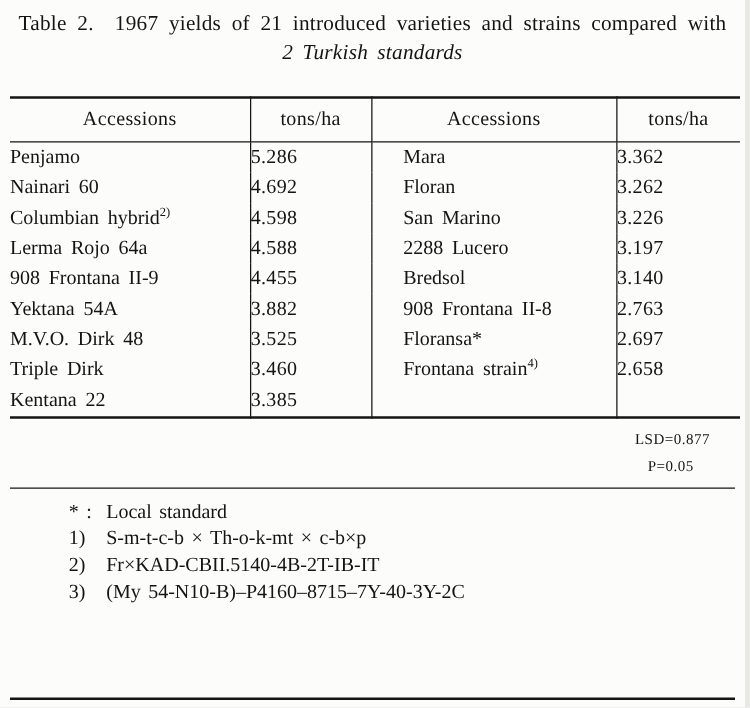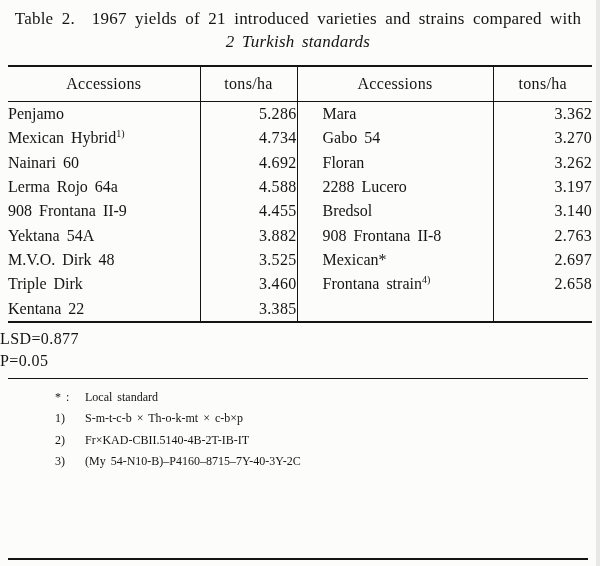--- a/index.html
+++ b/index.html
@@ -19,59 +19,60 @@
     line-height:23px;
     word-spacing:4px;
     letter-spacing:0.2px;
   }
   .title .t2{word-spacing:3px;font-style:italic;}
 
   table.tbl{
     border-collapse:collapse;
     table-layout:fixed;
     width:584px;
-    margin:12px 8px 0 8px;
+    margin:24px 8px 0 8px;
     border-top:2.5px solid #141414;
     border-bottom:2px solid #141414;
     font-size:16px;
   }
   table.tbl col.c1{width:192px;}
   table.tbl col.c2{width:97px;}
   table.tbl col.c3{width:196px;}
   table.tbl col.c4{width:99px;}
   table.tbl th{
     font-weight:normal;
     text-align:center;
     height:32px;
     border-bottom:1.6px solid #141414;
     letter-spacing:0.3px;
   }
   table.tbl td{height:24.3px;padding:0;}
   table.tbl .vline{border-right:1.6px solid #141414;}
   td.name{padding-left:46px;word-spacing:3px;white-space:nowrap;overflow:hidden;}
   td.name.rside{padding-left:25px;}
-  td.val{text-align:right;letter-spacing:0.3px;}
+  td.val{text-align:left;letter-spacing:0.3px;}
   sup.fnref{font-size:10px;line-height:0;}
 
   .stats{
+    text-align:right;
     padding:5px 28px 0 0;
-    font-size:16px;
+    font-size:12px;
     line-height:22px;
     letter-spacing:0.4px;
   }
   .stats .p-line{padding-right:13px;font-family:Liberation Serif, serif;}
 
   .rule{
     height:0;
     border-top:1.8px solid #141414;
     margin:6px 8px 0 8px;
   }
   .footnotes{
     padding:8px 0 0 55px;
-    font-size:12px;
+    font-size:16px;
     line-height:21.6px;
     word-spacing:2px;
   }
   .fn{white-space:nowrap;}
   .fn-marker{display:inline-block;min-width:30px;}
   .bottom-rule{
     position:absolute;
     left:8px;right:8px;bottom:6px;
     border-top:2px solid #141414;
   }
@@ -102,30 +103,30 @@
       </tr>
     </thead>
     <tbody>
         <tr>
           <td class="name vline">Penjamo</td>
           <td class="val vline">5.286</td>
           <td class="name vline rside">Mara</td>
           <td class="val">3.362</td>
         </tr>
         <tr>
-          <td class="name vline">Mexican Hybrid<sup class="fnref">1)</sup></td>
-          <td class="val vline">4.734</td>
-          <td class="name vline rside">Gabo 54</td>
-          <td class="val">3.270</td>
-        </tr>
-        <tr>
           <td class="name vline">Nainari 60</td>
           <td class="val vline">4.692</td>
           <td class="name vline rside">Floran</td>
           <td class="val">3.262</td>
+        </tr>
+        <tr>
+          <td class="name vline">Columbian hybrid<sup class="fnref">2)</sup></td>
+          <td class="val vline">4.598</td>
+          <td class="name vline rside">San Marino</td>
+          <td class="val">3.226</td>
         </tr>
         <tr>
           <td class="name vline">Lerma Rojo 64a</td>
           <td class="val vline">4.588</td>
           <td class="name vline rside">2288 Lucero</td>
           <td class="val">3.197</td>
         </tr>
         <tr>
           <td class="name vline">908 Frontana II-9</td>
           <td class="val vline">4.455</td>
@@ -134,21 +135,21 @@
         </tr>
         <tr>
           <td class="name vline">Yektana 54A</td>
           <td class="val vline">3.882</td>
           <td class="name vline rside">908 Frontana II-8</td>
           <td class="val">2.763</td>
         </tr>
         <tr>
           <td class="name vline">M.V.O. Dirk 48</td>
           <td class="val vline">3.525</td>
-          <td class="name vline rside">Mexican*</td>
+          <td class="name vline rside">Floransa*</td>
           <td class="val">2.697</td>
         </tr>
         <tr>
           <td class="name vline">Triple Dirk</td>
           <td class="val vline">3.460</td>
           <td class="name vline rside">Frontana strain<sup class="fnref">4)</sup></td>
           <td class="val">2.658</td>
         </tr>
         <tr>
           <td class="name vline">Kentana 22</td>

